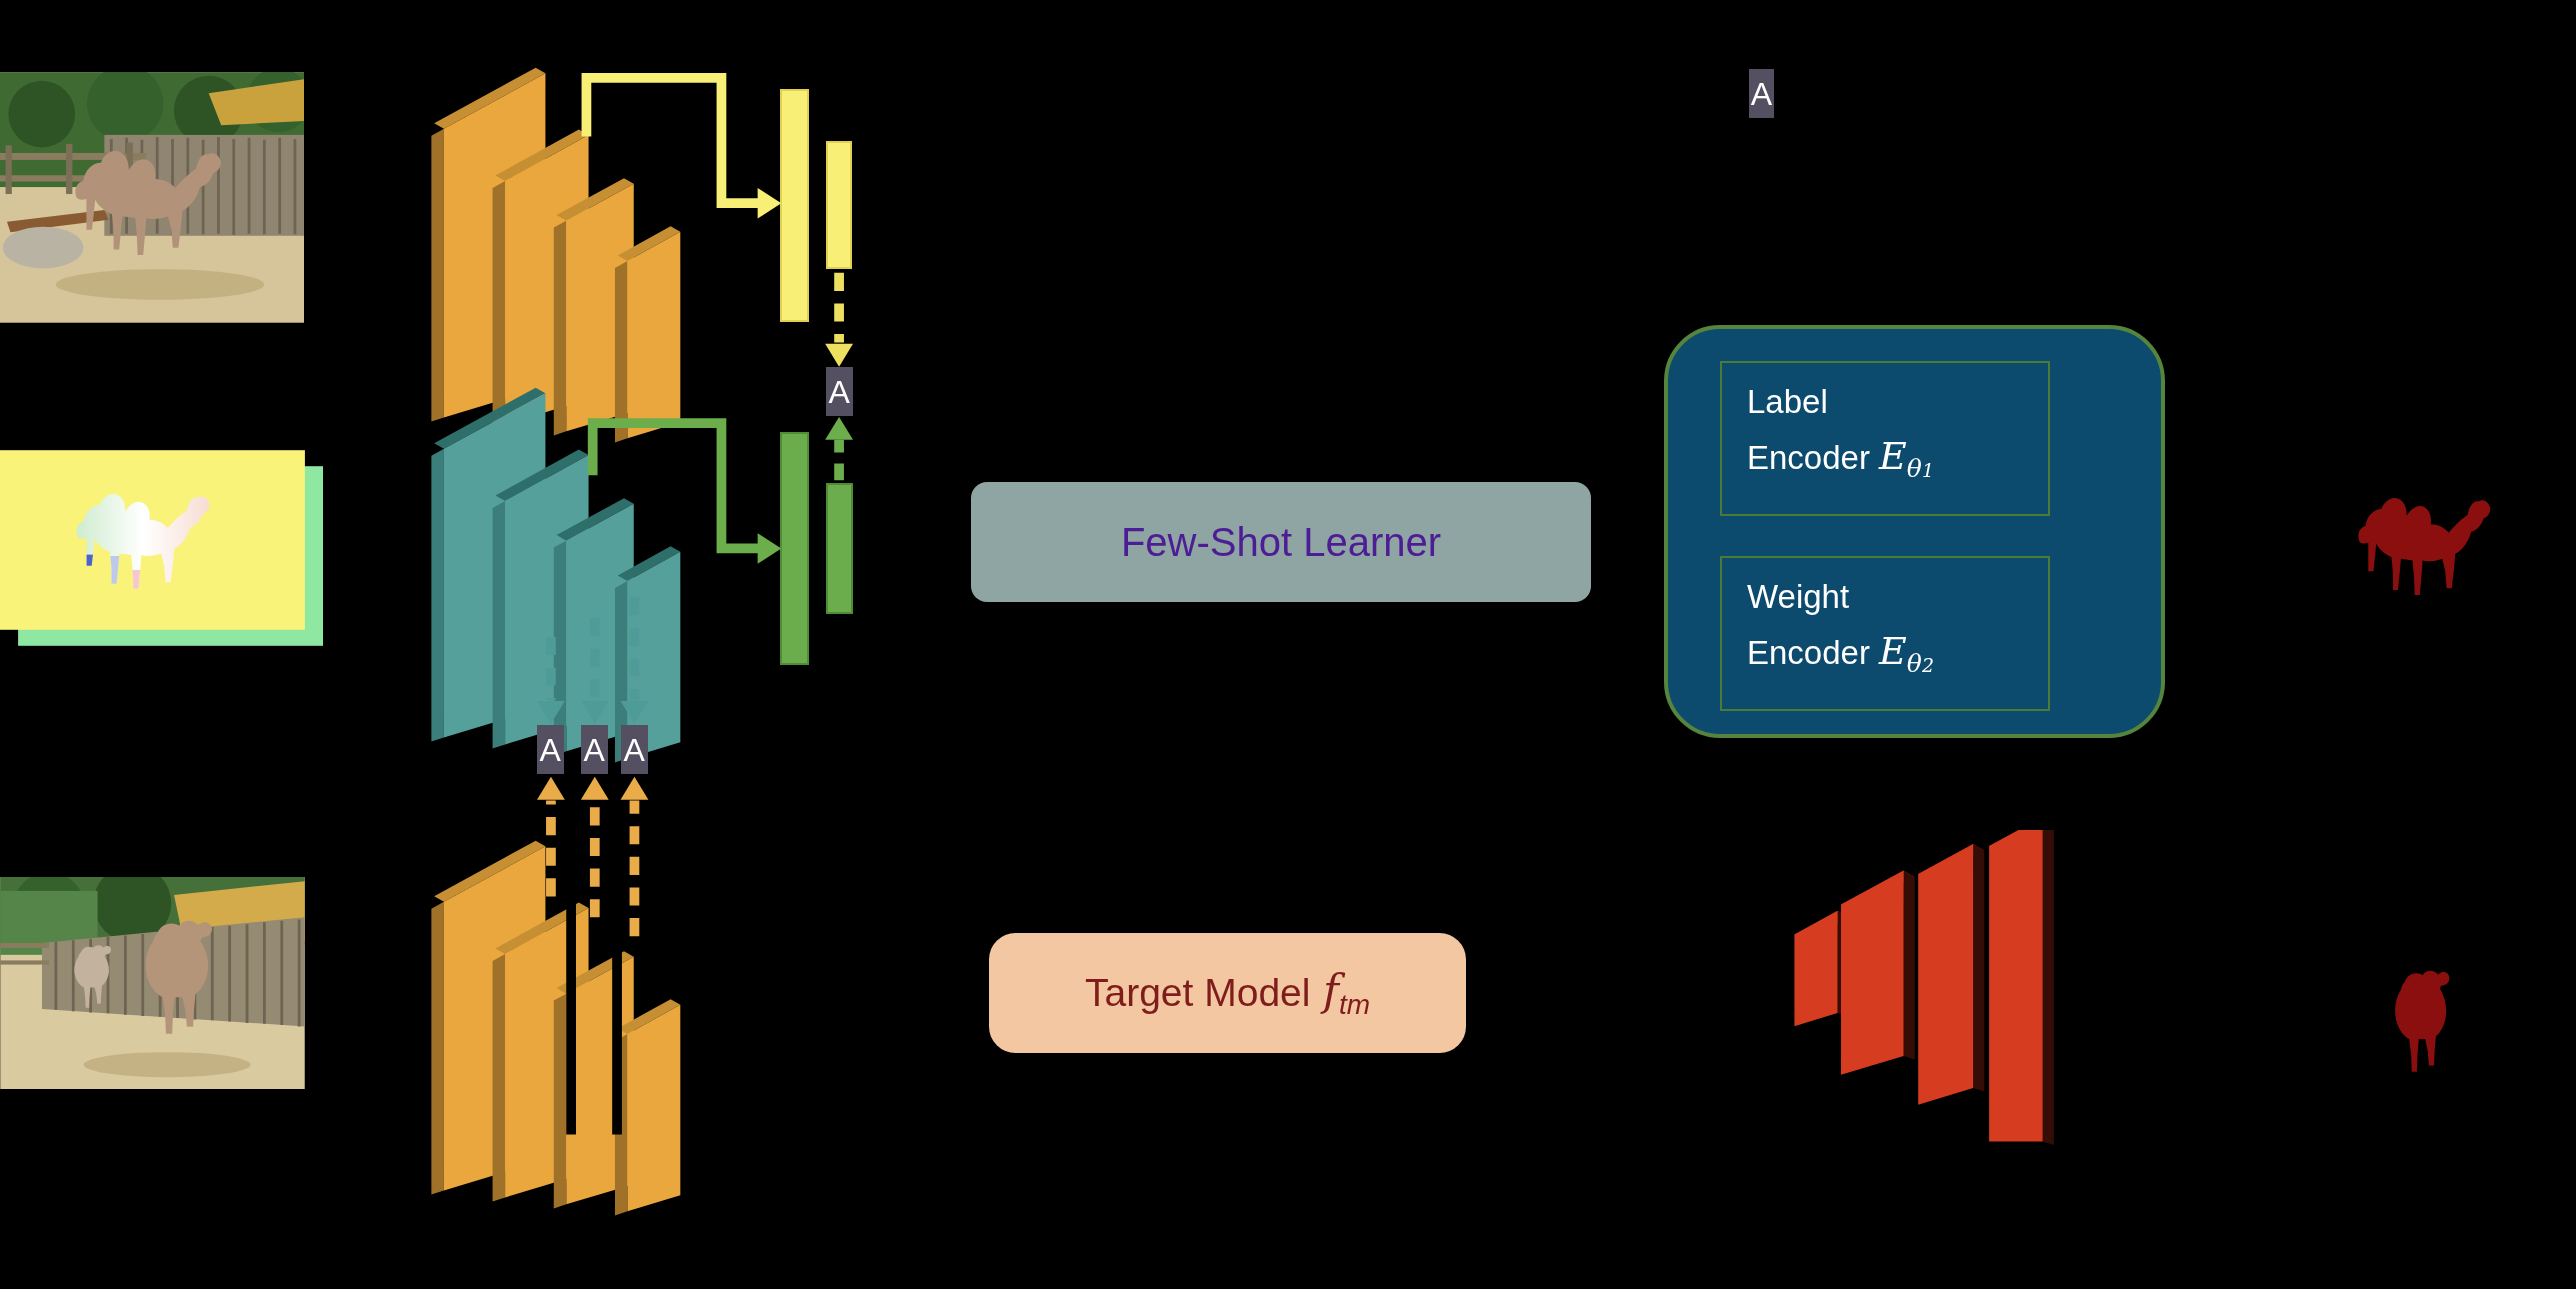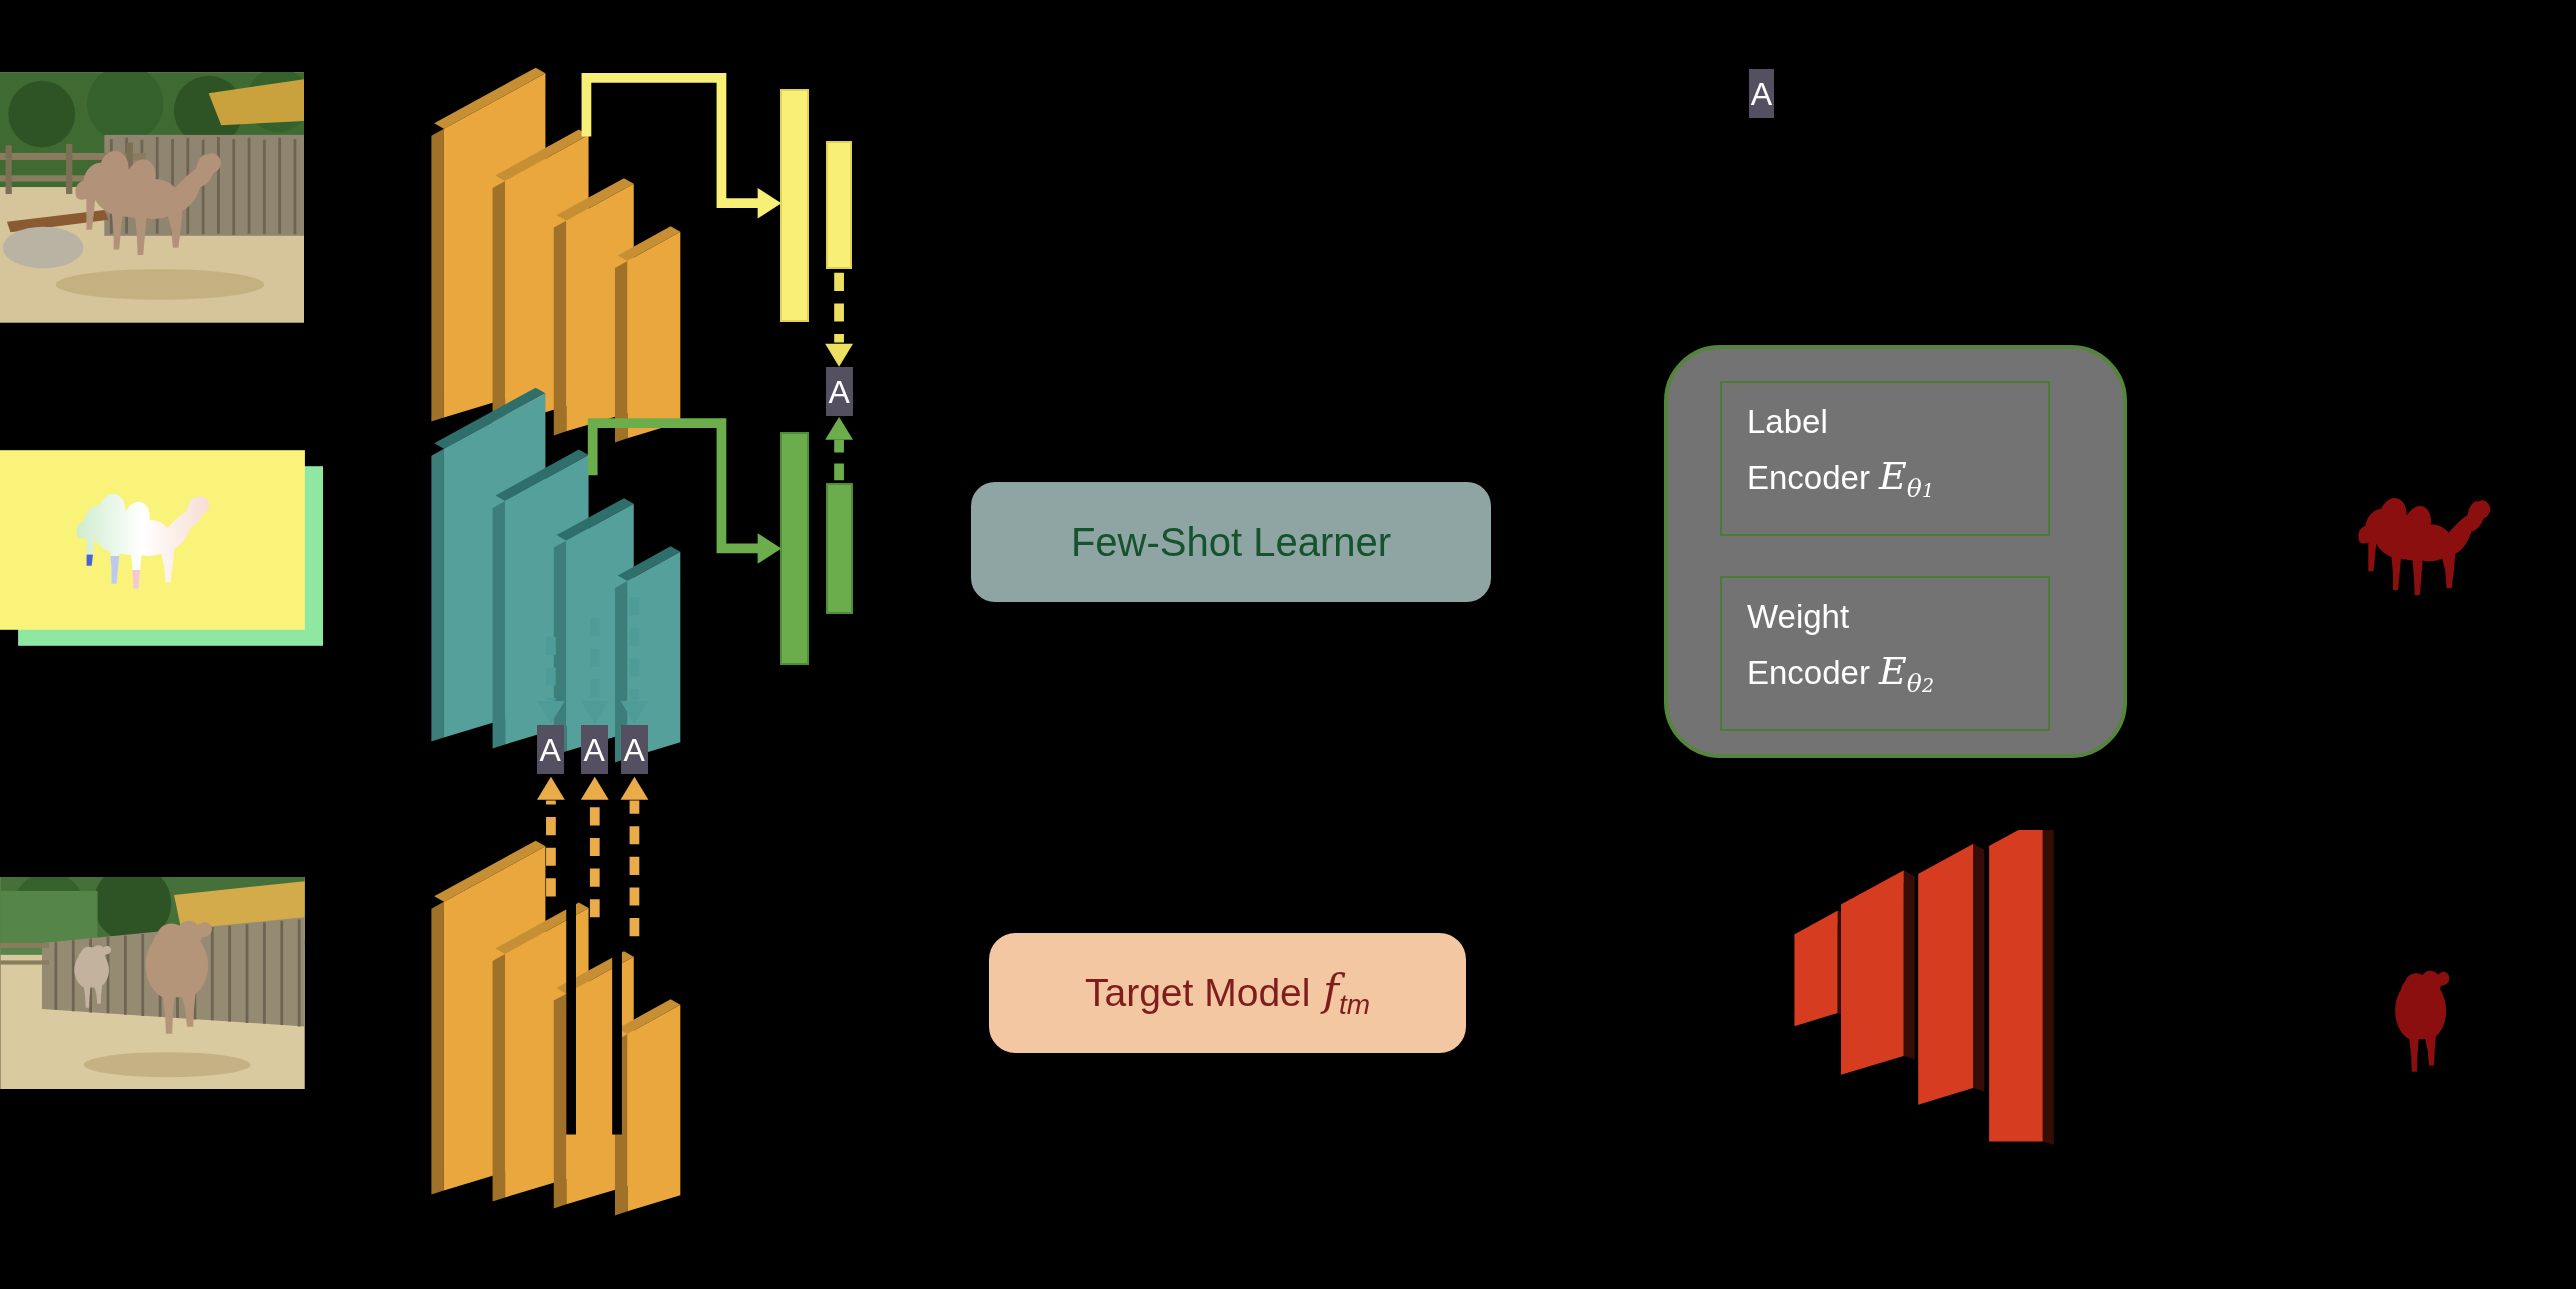--- a/index.html
+++ b/index.html
@@ -4,26 +4,26 @@
 <style>
   html,body{margin:0;padding:0;background:#000;}
   #canvas{position:relative;width:2576px;height:1289px;background:#000;overflow:hidden;
           font-family:"Liberation Sans",sans-serif;}
   .abs{position:absolute;}
   svg{display:block;}
   
   .abox{position:absolute;width:26.5px;height:49px;background:#555061;color:#fff;
         display:flex;align-items:center;justify-content:center;font-size:32px;line-height:1;}
   
-  .fsl{position:absolute;left:971px;top:482px;width:520px;height:120px;background:#8FA5A4;
-       border-radius:24px;color:#14532d;font-size:40px;display:flex;align-items:center;justify-content:center;}
+  .fsl{position:absolute;left:971px;top:482px;width:620px;height:120px;background:#8FA5A4;
+       border-radius:16px;color:#4c1d95;font-size:40px;display:flex;align-items:center;justify-content:center;}
   .tmod{position:absolute;left:989px;top:933px;width:477px;height:120px;background:#F3C7A1;
         border-radius:26.5px;color:#7f1d1d;font-size:39px;display:flex;align-items:center;justify-content:center;gap:12.5px;}
-  .encbox{position:absolute;left:1664px;top:325px;width:463px;height:413px;background:#737373;
-          border:4.2px solid #55843C;border-radius:56px;box-sizing:border-box;margin-top:20px;}
+  .encbox{position:absolute;left:1664px;top:325px;width:501px;height:413px;background:#0c4a6e;
+          border:4.2px solid #55843C;border-radius:56px;box-sizing:border-box;}
   .encinner{position:absolute;left:52px;width:330px;height:155px;border:2.8px solid #4C7A38;
             box-sizing:border-box;color:#fff;font-size:33px;padding:12.5px 0 0 25px;line-height:1.55;}
   .enc1{top:32px;} .enc2{top:227px;}
   .mvar{font-family:"DejaVu Serif",serif;font-style:italic;font-size:38px;}
   .msub{font-family:"DejaVu Serif",serif;font-style:italic;font-size:25px;}
   .msub2{font-family:"DejaVu Serif",serif;font-style:italic;font-size:19px;}
   .tmvar{font-family:"DejaVu Serif",serif;font-style:italic;font-size:43px;}
   .tmsub{font-family:Liberation Sans, sans-serif;font-style:italic;font-size:28px;}
   
   .bar{position:absolute;box-sizing:border-box;}

